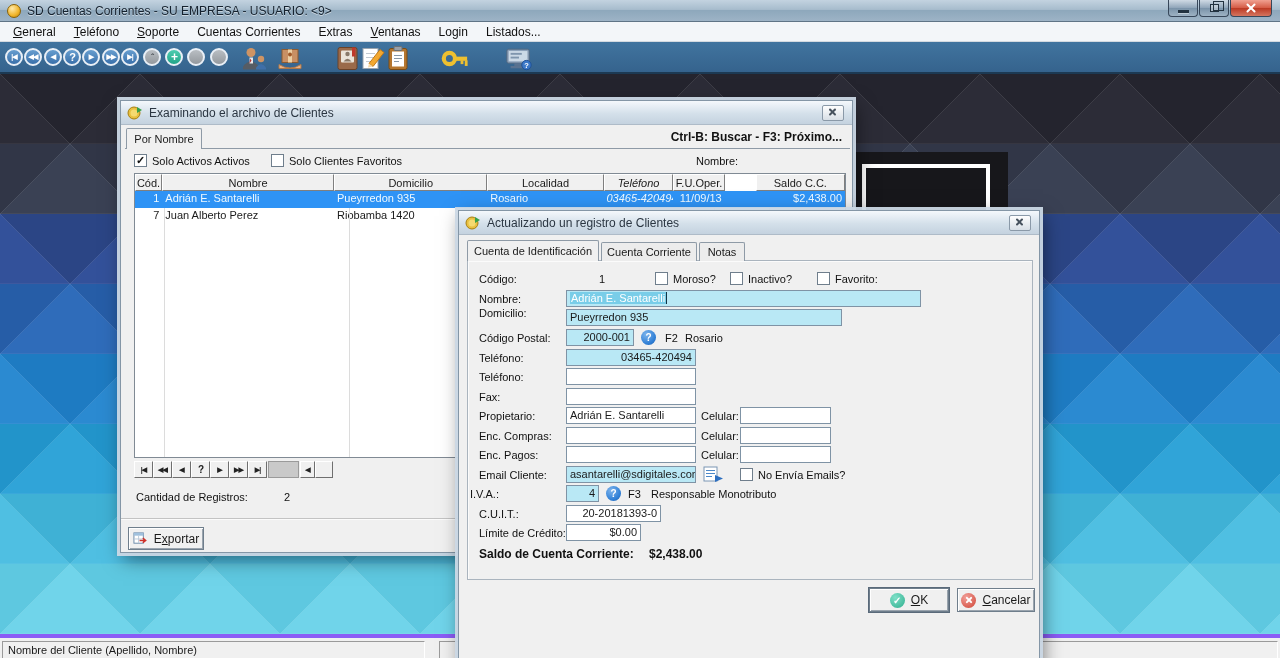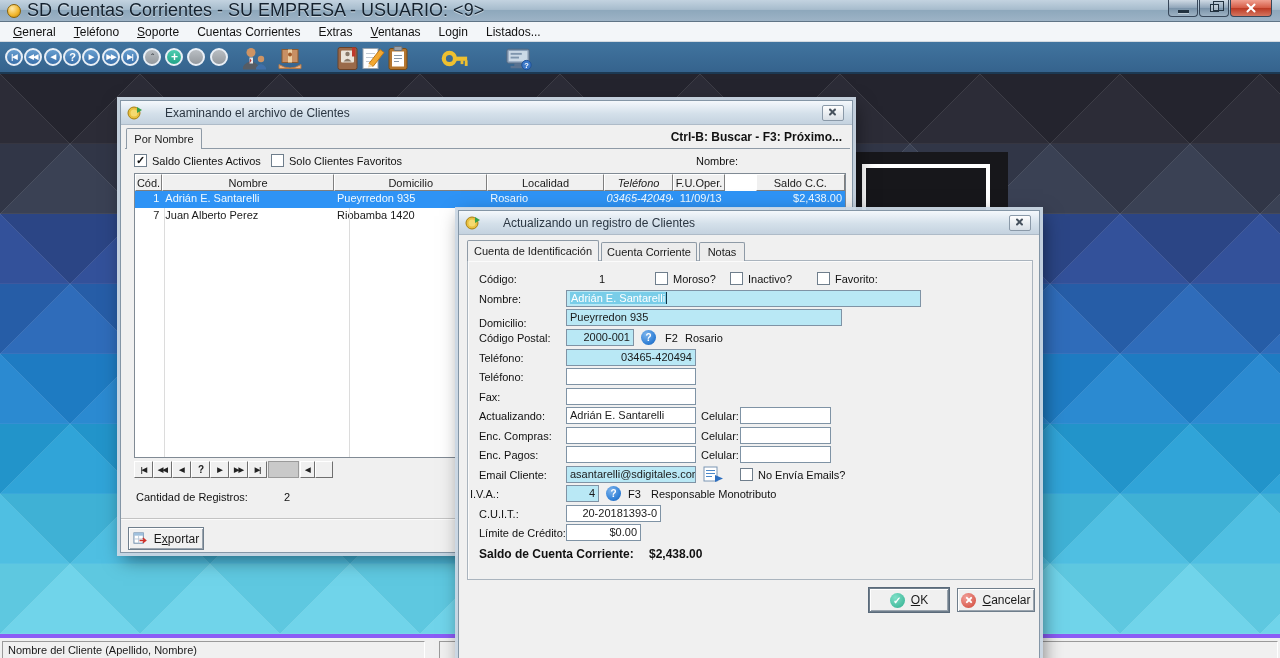--- a/index.html
+++ b/index.html
@@ -14,21 +14,21 @@
   .logo-letter { position:absolute; bottom:-190px; height:200px; background:#d3d6d9; border-radius:8px 8px 0 0; }
   .logo-letter.l1 { left:6px; width:44px; }
   .logo-letter.l2 { left:58px; width:52px; }
 
   
   .titlebar { position:absolute; left:0; top:0; width:1280px; height:22px; z-index:5;
     background:linear-gradient(#c3d3e0 0%, #a7bccd 45%, #8ea8bc 50%, #9db3c6 100%);
     border-bottom:1px solid #5f7486; display:flex; align-items:center; }
   .app-orb { width:14px; height:14px; border-radius:50%; margin:0 6px 0 7px;
     background:radial-gradient(circle at 35% 30%, #ffe9a8, #f0b429 60%, #b57d0e); border:1px solid #8a6208; }
-  .app-title { font-size:18px; color:#14212e; text-shadow:0 1px 0 rgba(255,255,255,.5); }
+  .app-title { font-size:12px; color:#14212e; text-shadow:0 1px 0 rgba(255,255,255,.5); }
   .winbtns { position:absolute; right:8px; top:0; display:flex; }
   .wbtn { width:30px; height:17px; border:1px solid #37475a; border-top:none; border-radius:0 0 4px 4px;
     background:linear-gradient(#cfdae4, #8ea4b8 50%, #7a93a9 52%, #9db2c4); margin-left:1px;
     display:flex; align-items:center; justify-content:center; position:relative; }
   .wbtn.close { width:42px; background:linear-gradient(#f0a090, #d45a44 50%, #bc3a24 52%, #d4755f); }
   .g-min { width:11px; height:3px; background:#223240; margin-top:6px; box-shadow:0 1px 0 rgba(255,255,255,.4); }
   .g-max { width:9px; height:8px; border:1px solid #223240; position:relative; background:rgba(255,255,255,.35); }
   .g-max::before { content:""; position:absolute; left:2px; top:-4px; width:9px; height:8px; border:1px solid #223240; }
   .g-x { position:relative; width:12px; height:12px; }
   .g-x::before, .g-x::after { content:""; position:absolute; left:0; top:5px; width:12px; height:2px; background:#fff; border-radius:1px; }
@@ -48,21 +48,21 @@
   .cbtn.gray { background:linear-gradient(#b9bec3, #94999e); color:#3c4247; font-size:9px; }
   .cbtn.green { background:linear-gradient(#4ecdb0, #23a488); font-size:12px; }
   .tico { position:absolute; top:3px; width:28px; height:27px; }
 
   
   .win { position:absolute; background:#f0f0f0; border:1px solid #8496a6;
     box-shadow:0 0 0 3px rgba(203,216,229,.95), 3px 6px 18px rgba(0,0,0,.5); }
   .wtb { position:absolute; left:0; top:0; right:0; height:24px;
     background:linear-gradient(#f4f8fc, #d4e0ea 55%, #c4d2df); border-bottom:1px solid #aebbc8;
     display:flex; align-items:center; }
-  .wtb .ttl { font-size:12px; color:#2b3642; margin-left:22px; }
+  .wtb .ttl { font-size:12px; color:#2b3642; margin-left:6px; }
   .xbtn { position:absolute; right:8px; top:4px; width:22px; height:16px; border:1px solid #8a99a8; border-radius:2px;
     background:linear-gradient(#fefefe, #d8dfe6); display:flex; align-items:center; justify-content:center; }
   .coin { width:16px; height:16px; margin-left:6px; flex:0 0 16px; }
 
   .tab { position:absolute; background:#f0f0f0; border:1px solid #8e9aa6; border-bottom:none;
     border-radius:2px 2px 0 0; font-size:11px; display:flex; align-items:center; justify-content:center; z-index:3; }
   .tabline { position:absolute; height:1px; background:#8e9aa6; z-index:2; }
 
   .cb { position:absolute; width:13px; height:13px; background:#fff; border:1px solid #6f7e8c; font-size:11px;
     line-height:11px; text-align:center; color:#111; }
@@ -380,21 +380,21 @@
         </div>
     </div>
 
     <div class="tab" style="left:5px; top:27px; width:76px; height:21px">
       <span>Por Nombre</span>
     </div>
     <div class="tabline" style="left:4px; top:47px; width:725px"></div>
     <div class="lbl b" style="right:10px; top:29px; font-size:12px">Ctrl-B: Buscar - F3: Próximo...</div>
 
     <div class="cb on" style="left:13px; top:53px"></div>
-    <div class="lbl" style="left:31px; top:54px">Saldo Clientes Activos</div>
+    <div class="lbl" style="left:31px; top:54px">Solo Activos Activos</div>
     <div class="cb" style="left:150px; top:53px"></div>
     <div class="lbl" style="left:168px; top:54px">Solo Clientes Favoritos</div>
     <div class="lbl" style="left:575px; top:54px">Nombre:</div>
 
     <div class="grid">
       <div class="ghead">
         <div class="gh c0">Cód.</div>
         <div class="gh c1">Nombre</div>
         <div class="gh c2">Domicilio</div>
         <div class="gh c3">Localidad</div>
@@ -501,39 +501,39 @@
     <div class="cb" style="left:196px; top:61px"></div>
     <div class="lbl" style="left:214px; top:62px">Moroso?</div>
     <div class="cb" style="left:271px; top:61px"></div>
     <div class="lbl" style="left:289px; top:62px">Inactivo?</div>
     <div class="cb" style="left:358px; top:61px"></div>
     <div class="lbl" style="left:376px; top:62px">Favorito:</div>
 
     <div class="lbl" style="left:20px; top:82px">Nombre:</div>
     <div class="fld blue" style="left:107px; top:79px; width:355px"><span class="selmark">Adrián E. Santarelli</span></div>
 
-    <div class="lbl" style="left:20px; top:106px">Domicilio:</div>
+    <div class="lbl" style="left:20px; top:96px">Domicilio:</div>
     <div class="fld blue" style="left:107px; top:98px; width:276px">Pueyrredon 935</div>
 
     <div class="lbl" style="left:20px; top:121px">Código Postal:</div>
     <div class="fld blue r" style="left:107px; top:118px; width:68px">2000-001</div>
     <div class="badge" style="left:182px; top:119px"></div>
     <div class="lbl" style="left:206px; top:121px">F2</div>
     <div class="lbl" style="left:226px; top:121px">Rosario</div>
 
     <div class="lbl" style="left:20px; top:141px">Teléfono:</div>
     <div class="fld blue r" style="left:107px; top:138px; width:130px">03465-420494</div>
 
     <div class="lbl" style="left:20px; top:160px">Teléfono:</div>
     <div class="fld" style="left:107px; top:157px; width:130px"></div>
 
     <div class="lbl" style="left:20px; top:180px">Fax:</div>
     <div class="fld" style="left:107px; top:177px; width:130px"></div>
 
-    <div class="lbl" style="left:20px; top:199px">Actualizando:</div>
+    <div class="lbl" style="left:20px; top:199px">Propietario:</div>
     <div class="fld" style="left:107px; top:196px; width:130px">Adrián E. Santarelli</div>
     <div class="lbl" style="left:242px; top:199px">Celular:</div>
     <div class="fld" style="left:281px; top:196px; width:91px"></div>
 
     <div class="lbl" style="left:20px; top:219px">Enc. Compras:</div>
     <div class="fld" style="left:107px; top:216px; width:130px"></div>
     <div class="lbl" style="left:242px; top:219px">Celular:</div>
     <div class="fld" style="left:281px; top:216px; width:91px"></div>
 
     <div class="lbl" style="left:20px; top:238px">Enc. Pagos:</div>

